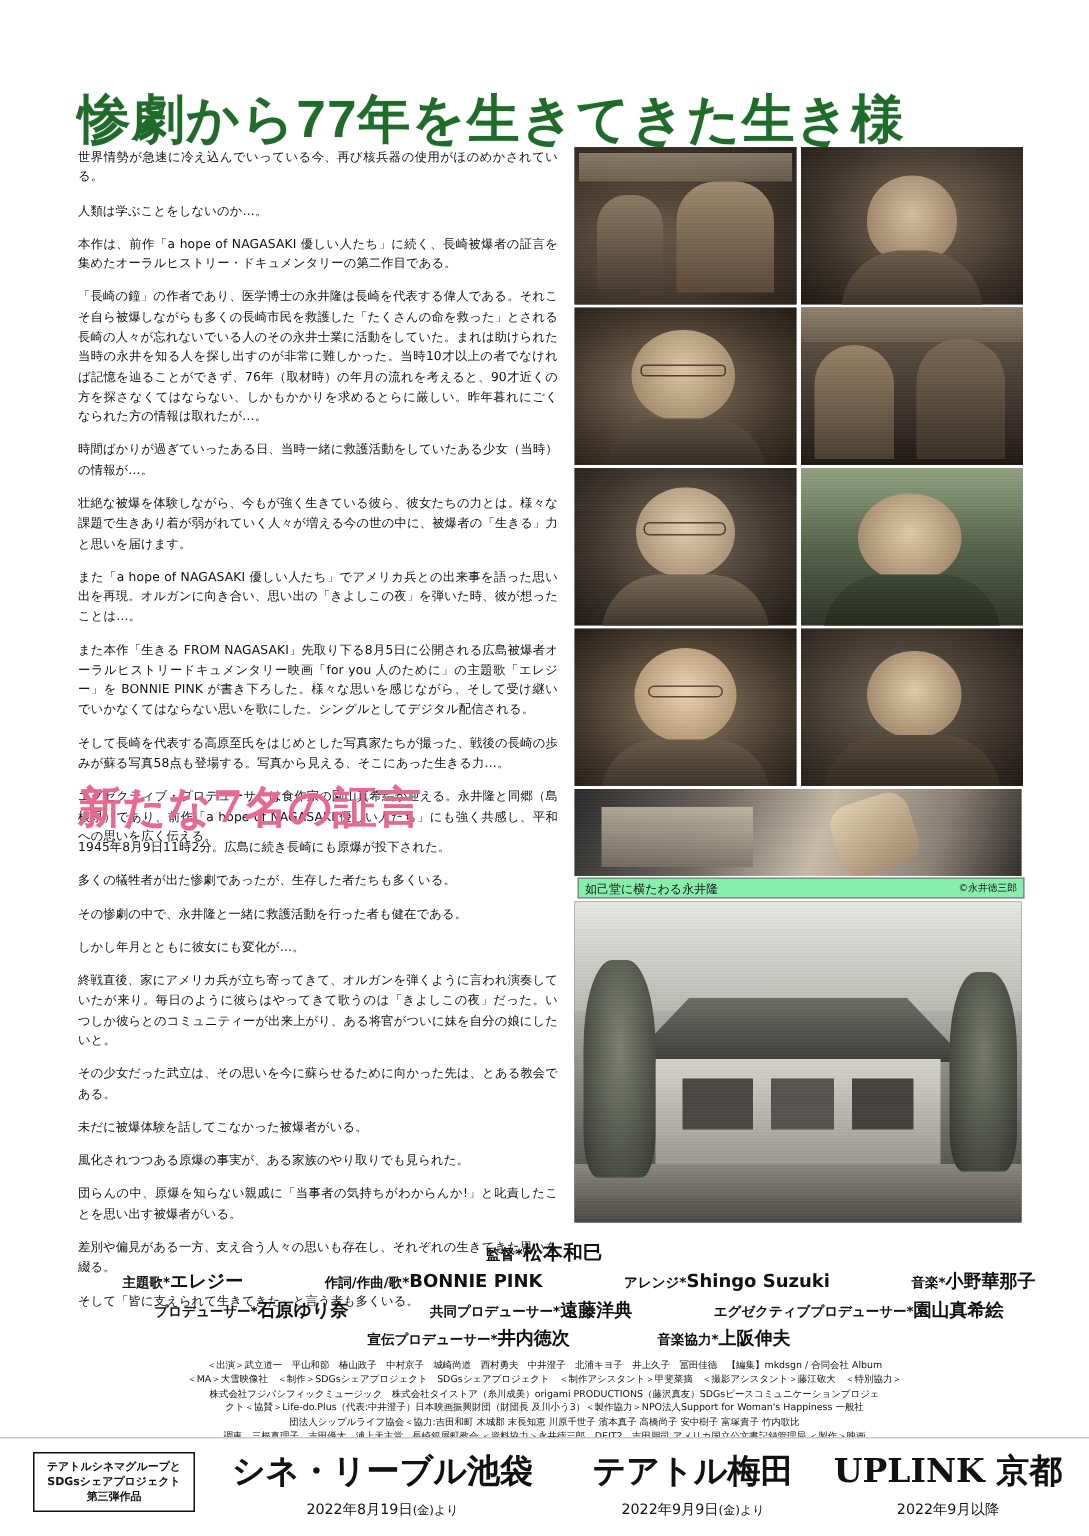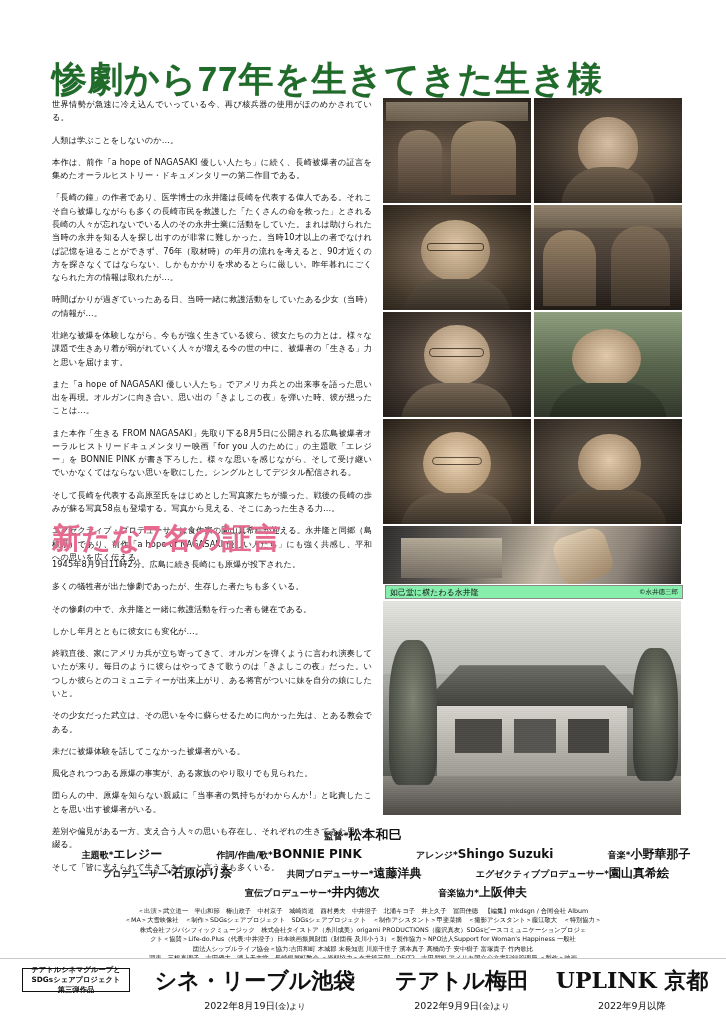--- a/index.html
+++ b/index.html
@@ -116,21 +116,21 @@
   .footer {
     position: absolute;
     left: 0; top: 958px;
     width: 726px; height: 66px;
     border-top: 1px solid #c9c9c9;
     background: #ffffff;
   }
   .badge {
     position: absolute;
     left: 22px; top: 968px;
-    width: 108px; height: 24px;
+    width: 108px; height: 40px;
     border: 1.4px solid #111;
     display: flex; flex-direction: column;
     align-items: center; justify-content: center;
     font-size: 7.3px; font-weight: bold; line-height: 1.35;
     color: #111;
     text-align: center;
   }
   .theater {
     position: absolute;
     text-align: center;

